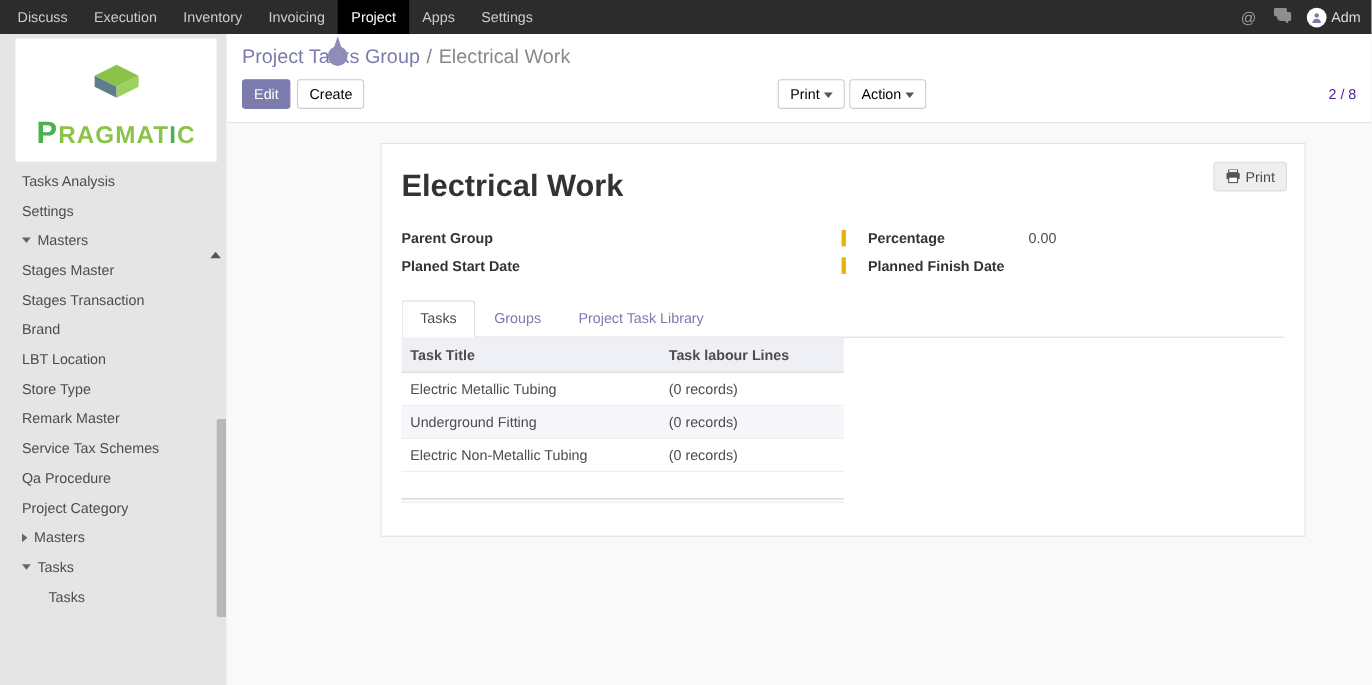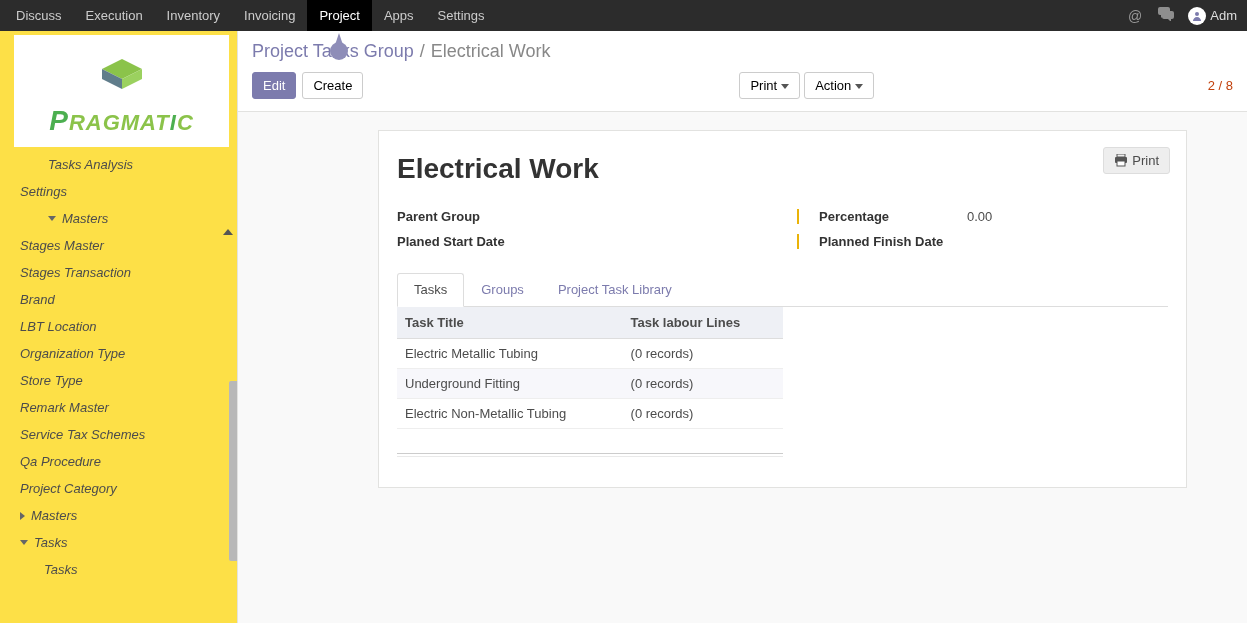--- a/index.html
+++ b/index.html
@@ -62,26 +62,25 @@
     }
 
     
     .shell {
       display: flex;
       height: calc(100vh - 31px);
     }
 
     
     .sidebar {
-      width: 238px;
-      background: #fde047;
+      width: 206px;
+      background: #e5e5e5;
       border-right: 1px solid #e2e2e0;
       overflow-y: auto;
       position: relative;
-      font-style: italic;
     }
     .logo-box {
       background: #fff;
       margin: 4px 8px 4px 14px;
       padding: 16px 6px 10px 6px;
       text-align: center;
     }
     .logo-icon { font-size: 0; }
     .logo-text {
       margin-top: 10px;
@@ -102,21 +101,20 @@
     .side-link {
       padding: 6px 10px 6px 20px;
       cursor: pointer;
       font-size: 13px;
       color: #4c4c4c;
       display: flex;
       align-items: center;
       position: relative;
     }
     .side-link.top-level {
-      margin-left: 28px;
     }
     .side-link.sub {
     }
     .side-link.subsub {
       padding-left: 44px;
     }
     .caret {
       display: inline-block;
       width: 0;
       height: 0;
@@ -204,21 +202,21 @@
       vertical-align: middle;
     }
     .btngroup-center {
       margin-left: 370px;
       display: flex;
     }
     .btngroup-center .btn { margin-right: 4px; }
     .pager {
       margin-left: auto;
       font-size: 13px;
-      color: #c2410c;
+      color: #4c1d95;
       padding: 5px 0;
     }
 
     
     .card {
       background: #fff;
       margin: 18px 60px 20px 140px;
       border: 1px solid #e2e2e0;
       padding: 22px 18px 30px 18px;
       position: relative;
@@ -252,21 +250,21 @@
     .field-grid .lbl {
       font-weight: 700;
       color: #333;
       font-size: 13px;
     }
     .field-grid .val {
       color: #4c4c4c;
       font-size: 13px;
     }
     .field-grid .divider {
-      border-left: 2px solid #eab308;
+      border-left: 4px solid #eab308;
       padding-left: 20px;
     }
 
     
     .tabs {
       border-bottom: 1px solid #ddd;
       display: flex;
     }
     .tab {
       padding: 8px 16px 9px 16px;
@@ -365,21 +363,20 @@
 
     <div class="side-link">Settings</div>
     <div class="side-link top-level">
       <span class="caret down"></span>
       <span>Masters</span>
     </div>
     <div class="side-link sub">Stages Master</div>
     <div class="side-link sub">Stages Transaction</div>
     <div class="side-link sub">Brand</div>
     <div class="side-link sub">LBT Location</div>
-    <div class="side-link sub">Organization Type</div>
     <div class="side-link sub">Store Type</div>
     <div class="side-link sub">Remark Master</div>
     <div class="side-link sub">Service Tax Schemes</div>
     <div class="side-link sub">Qa Procedure</div>
     <div class="side-link sub">Project Category</div>
     <div class="side-link">
       <span class="caret right"></span>
       <span>Masters</span>
     </div>
     <div class="side-link">

